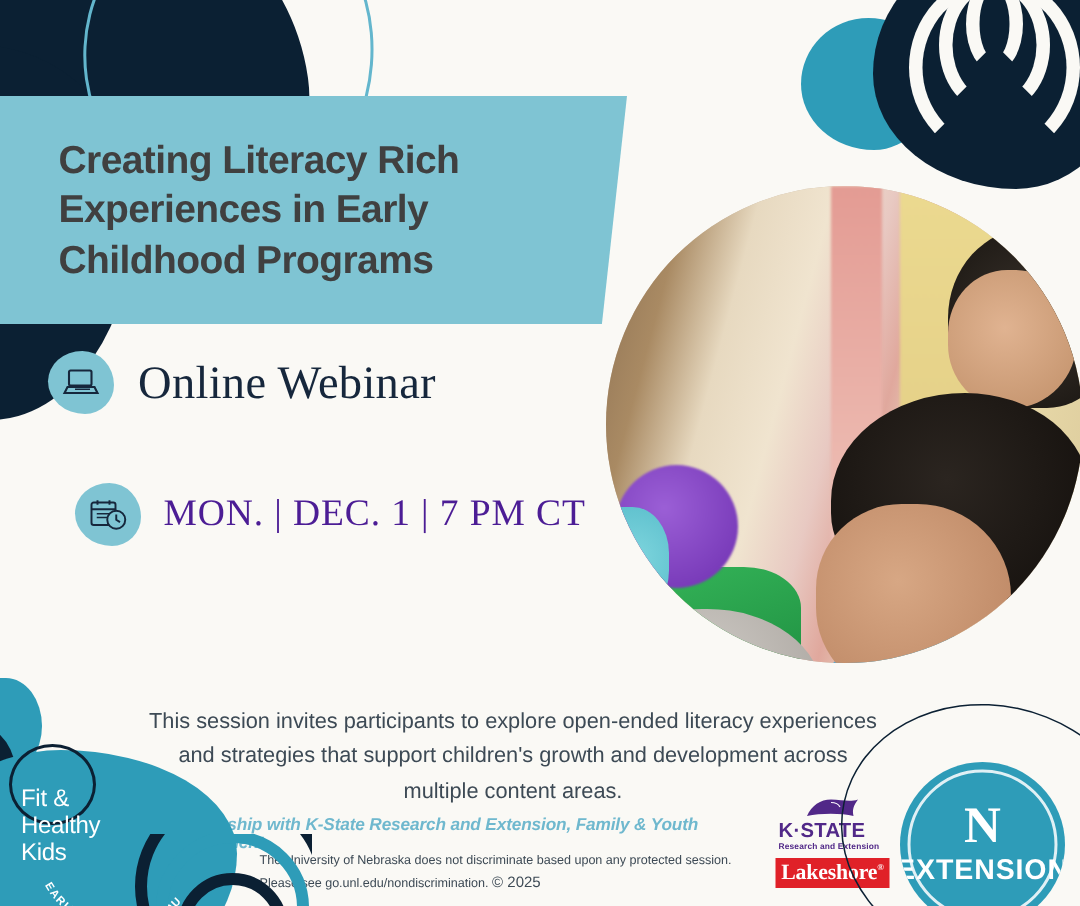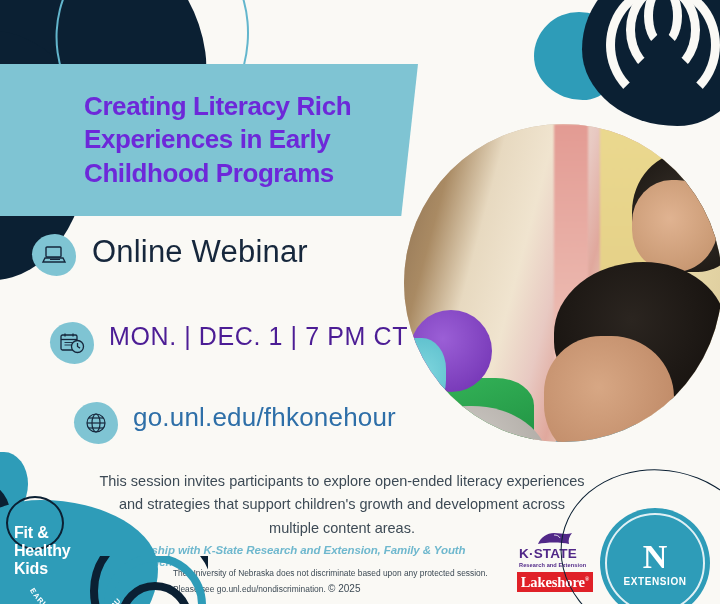--- a/index.html
+++ b/index.html
@@ -108,24 +108,24 @@
   .title-banner {
     position: absolute;
     left: 0; top: 64px;
     width: 418px; height: 152px;
     background: #7FC4D3;
     clip-path: polygon(0 0, 100% 0, 96% 100%, 0 100%);
     display: flex;
     align-items: center;
   }
   .title-text {
-    margin: 16px;
-    padding-left: 68px;
+    margin: 0;
+    padding-left: 39px;
     padding-right: 12px;
-    color: #6d28d9;
+    color: #404040;
     font-size: 26px;
     font-weight: bold;
     line-height: 1.28;
     letter-spacing: -0.4px;
   }
 
   
   .photo {
     position: absolute;
     left: 404px; top: 124px;
@@ -203,20 +203,22 @@
   .ph-girl-shirt {
     position: absolute; left: 238px; top: 228px; width: 100px; height: 96px;
     background: linear-gradient(160deg,#F4F2EE,#D8D4CD);
     border-radius: 40% 20% 0 0;
   }
 
   
   .info-row {
     position: absolute;
     display: flex;
+    align-items: center;
+    font-family: Liberation Serif, serif;
   }
   .icon-blob {
     width: 44px; height: 42px;
     background: #7FC4D3;
     border-radius: 52% 48% 44% 56% / 48% 54% 46% 52%;
     display: flex;
     align-items: center;
     justify-content: center;
     flex: none;
   }
@@ -290,21 +292,21 @@
 
   
   .fhk {
     position: absolute;
     left: 14px; top: 524px;
     width: 120px; height: 80px;
     color: #FFFFFF;
   }
   .fhk-name {
     font-size: 16px;
-    font-weight: bold;
+    font-weight: normal;
     line-height: 1.12;
     letter-spacing: -0.2px;
   }
   .fhk-sub {
     position: absolute;
     left: 12px; top: 56px;
     width: 100px; height: 44px;
   }
   .fhk-sub text { font-size: 7.4px; font-weight: bold; letter-spacing: 1px; fill: #FFFFFF; }
 
@@ -371,21 +373,21 @@
   .nex-n {
     position: relative;
     font-size: 34px;
     font-weight: bold;
     line-height: 1;
     font-family: "Liberation Serif", serif;
     margin-bottom: 2px;
   }
   .nex-label {
     position: relative;
-    font-size: 10px;
+    font-size: 19px;
     font-weight: bold;
     letter-spacing: 0.6px;
   }
   
   .nex-line {
     position: absolute;
     left: 560px; top: 470px;
     width: 200px; height: 170px;
     border: 1.5px solid #0B2033;
     border-radius: 50%;
@@ -451,32 +453,20 @@
         <line x1="14" y1="2.5" x2="14" y2="5.5"></line>
         <line x1="5.5" y1="11.5" x2="14.5" y2="11.5" stroke-width="0.9"></line>
         <line x1="5.5" y1="14" x2="14.5" y2="14" stroke-width="0.9"></line>
         <circle cx="18.5" cy="15.5" r="6" fill="#7FC4D3"></circle>
         <path d="M18.5 12v3.5l2.5 1.6"></path>
       </svg>
     </span>
     <span class="label">MON. | DEC. 1 | 7 PM CT</span>
   </div>
 
-  <div class="info-row row-url">
-    <span class="icon-blob">
-      <svg width="24" height="24" viewBox="0 0 24 24" fill="none" stroke="#16273C" stroke-width="1.2">
-        <circle cx="12" cy="12" r="9"></circle>
-        <ellipse cx="12" cy="12" rx="4" ry="9"></ellipse>
-        <line x1="3" y1="12" x2="21" y2="12"></line>
-        <line x1="4.6" y1="7" x2="19.4" y2="7"></line>
-        <line x1="4.6" y1="17" x2="19.4" y2="17"></line>
-      </svg>
-    </span>
-    <span class="label">go.unl.edu/fhkonehour</span>
-  </div>
 
   <p class="description">This session invites participants to explore open-ended literacy experiences and strategies that support children's growth and development across multiple content areas.</p>
 
   <p class="partnership">Partnership with K-State Research and Extension, Family &amp; Youth Develoment</p>
 
   <p class="disclaimer">
     <span>The University of Nebraska does not discriminate based upon any protected session.</span><br>
     <span>Please see go.unl.edu/nondiscrimination.</span>
     <span class="copy">© 2025</span>
   </p>

